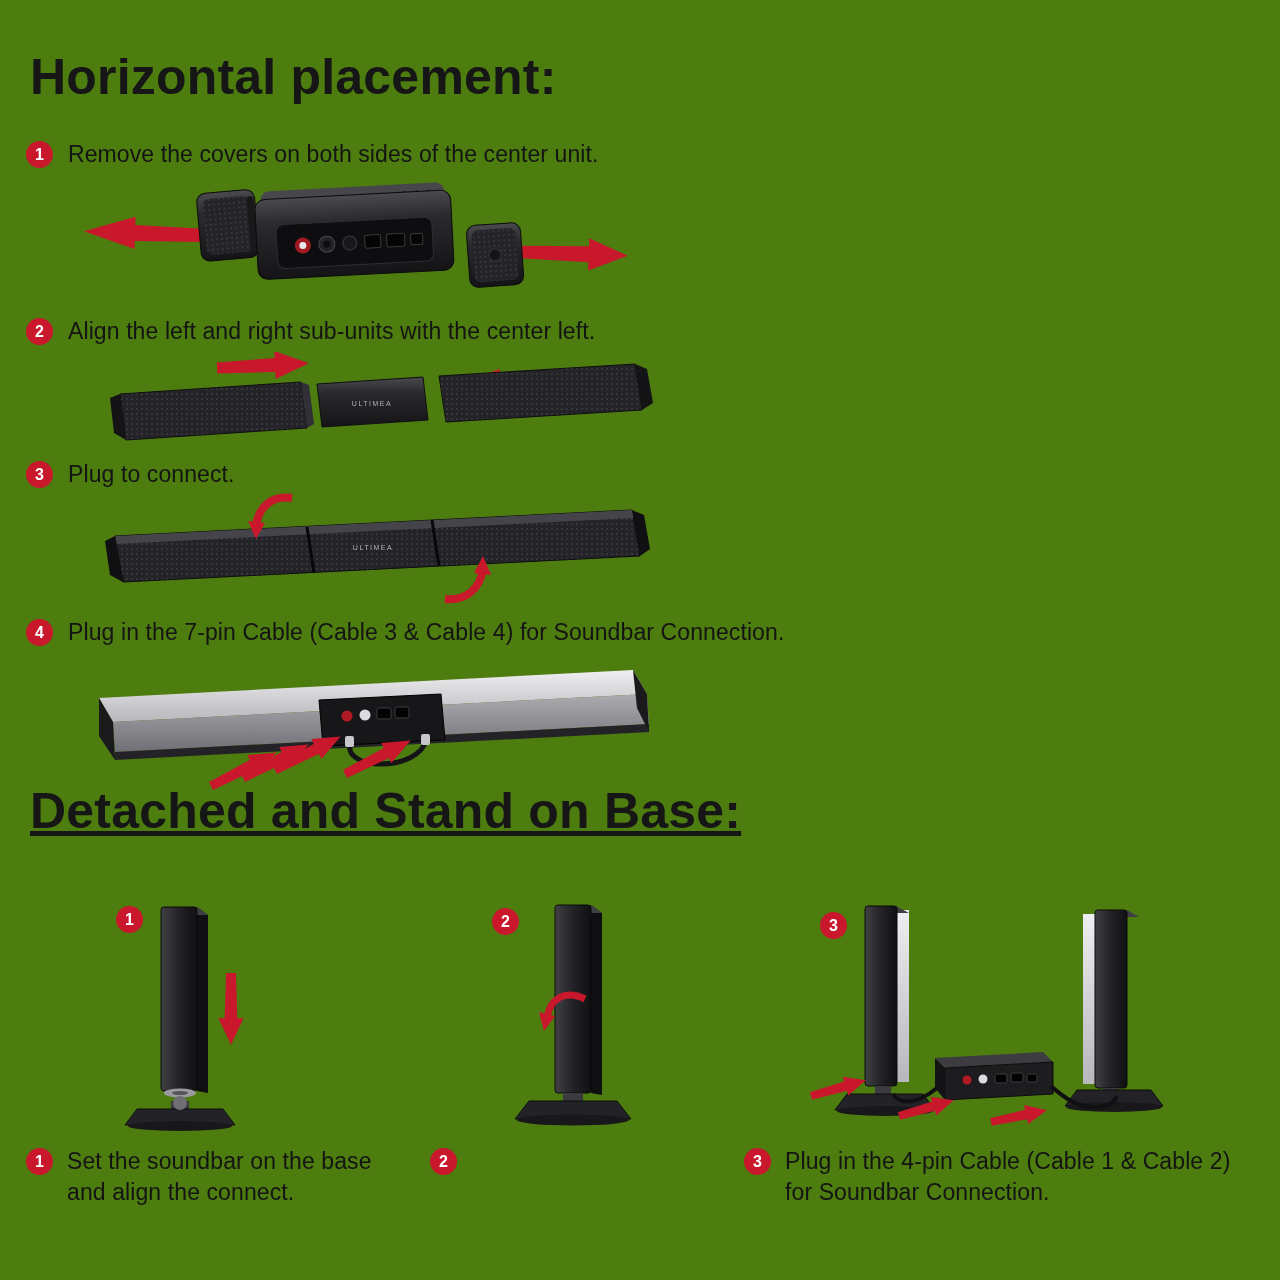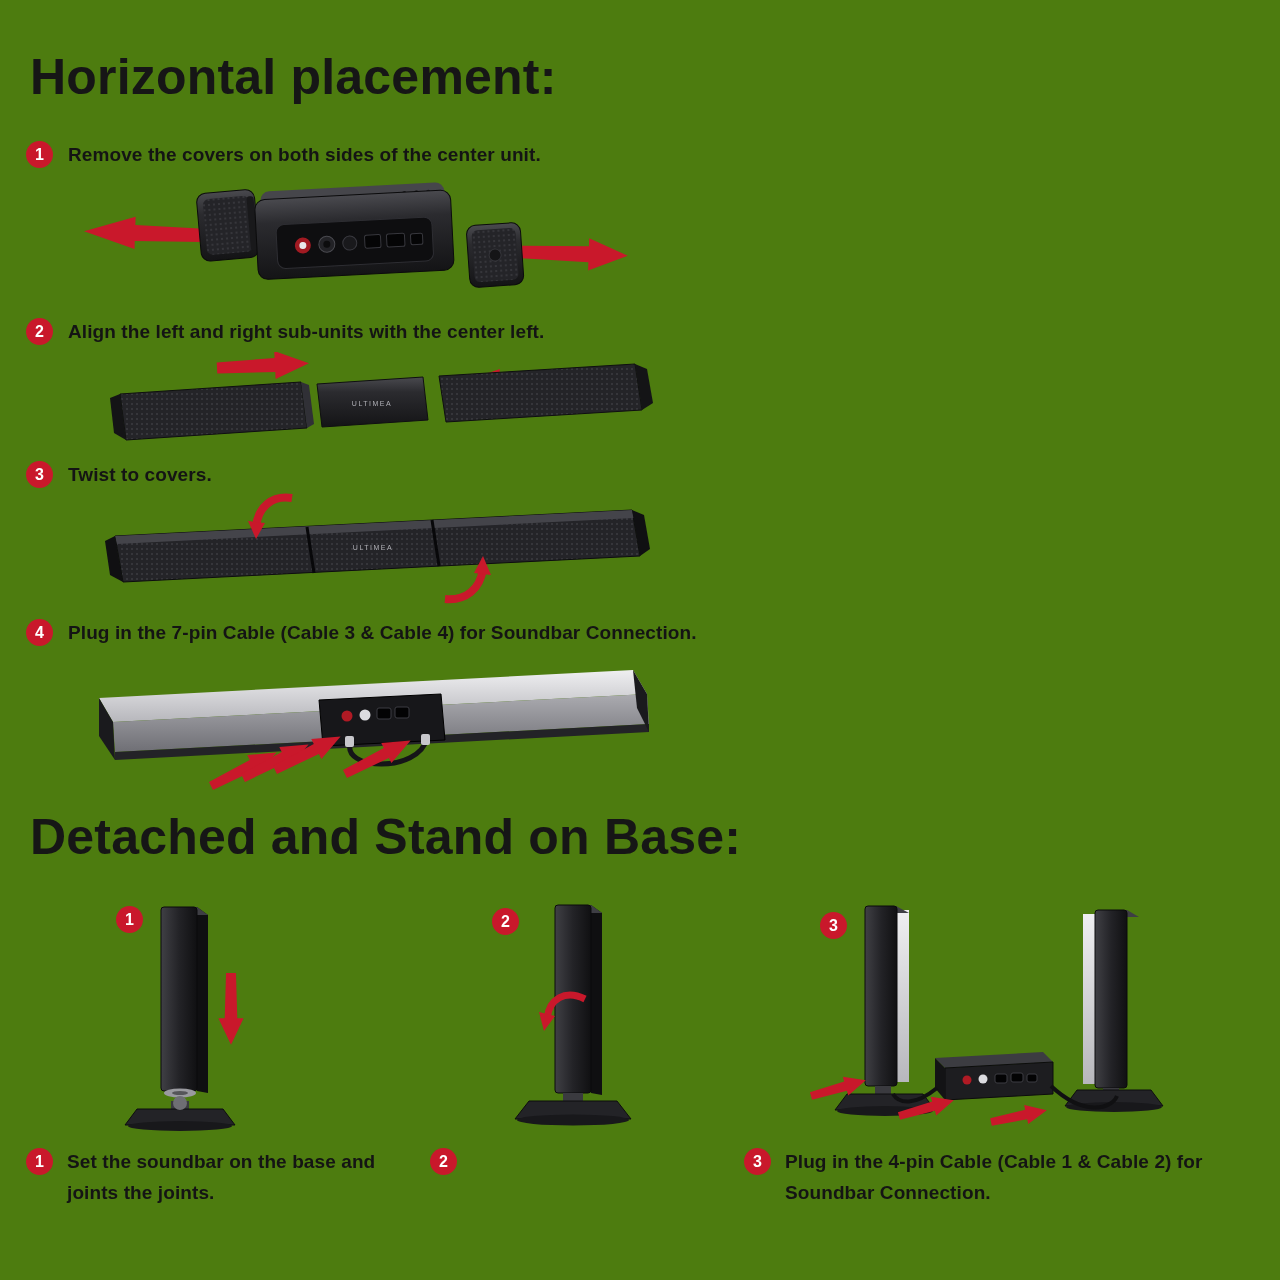--- a/index.html
+++ b/index.html
@@ -9,21 +9,21 @@
   .title { position:absolute; font-weight:800; font-size:50px; line-height:1.1; color:#161616; letter-spacing:0.2px; }
   .step { position:absolute; display:flex; align-items:center; gap:15px; }
   .caption { position:absolute; display:flex; align-items:flex-start; gap:14px; }
   .badge {
     flex:0 0 auto; width:27px; height:27px; border-radius:50%;
     background:#c9182b; color:#ffffff; font-size:16px; font-weight:700;
     display:flex; align-items:center; justify-content:center;
   }
   .caption .badge { margin-top:2px; }
   .fig-badge { position:absolute; }
-  .step-text { font-size:19px; line-height:31px; font-weight:700; color:#141414; letter-spacing:0.1px; }
+  .step-text { font-size:23px; line-height:31px; font-weight:400; color:#141414; letter-spacing:0.1px; }
   .illus { position:absolute; }
 </style>
 </head>
 <body>
 
 <div class="canvas">
 
   <svg width="0" height="0" style="position:absolute" aria-hidden="true">
     <defs>
       <linearGradient id="barDark" x1="0" y1="0" x2="0" y2="1">
@@ -110,21 +110,21 @@
       <text x="267" y="54" font-size="7" letter-spacing="1.5" fill="#b0b0b6" text-anchor="middle">ULTIMEA</text>
     </g>
     <g>
       <polygon points="334,24 530,12 537,58 341,70" fill="url(#mesh)" stroke="#0f0f11"></polygon>
       <polygon points="530,12 537,58 548,51 542,17" fill="#141416"></polygon>
     </g>
   </svg>
 
   <div class="step" style="left:26px; top:459px;">
     <span class="badge">3</span>
-    <span class="step-text">Twist to covers.</span>
+    <span class="step-text">Plug to connect.</span>
   </div>
 
   <svg class="illus" style="left:100px; top:492px; width:570px; height:115px;" viewBox="0 0 570 115">
     <g>
       <polygon points="15,44 532,18 540,64 23,90" fill="url(#mesh)" stroke="#0d0d0f"></polygon>
       <polygon points="15,44 532,18 534,26 17,52" fill="#44444a"></polygon>
       <line x1="207" y1="35" x2="214" y2="81" stroke="#08080a" stroke-width="3"></line>
       <line x1="332" y1="28" x2="339" y2="74" stroke="#08080a" stroke-width="3"></line>
       <polygon points="15,44 23,90 10,83 5,49" fill="#101012"></polygon>
       <polygon points="532,18 540,64 550,57 544,23" fill="#101012"></polygon>
@@ -160,21 +160,21 @@
       <path d="M 266,90 C 254,118 334,122 342,86" fill="none" stroke="#151518" stroke-width="5"></path>
       <rect x="260" y="84" width="9" height="11" rx="2" fill="#c7c7cc"></rect>
       <rect x="336" y="82" width="9" height="11" rx="2" fill="#c7c7cc"></rect>
     </g>
     <use href="#arrow-r" transform="translate(126,134) rotate(-27) scale(0.8,0.8)"></use>
     <use href="#arrow-r" transform="translate(158,126) rotate(-27) scale(0.8,0.8)"></use>
     <use href="#arrow-r" transform="translate(190,118) rotate(-27) scale(0.8,0.8)"></use>
     <use href="#arrow-r" transform="translate(260,122) rotate(-27) scale(0.8,0.8)"></use>
   </svg>
 
-  <h1 class="title" style="left:30px; top:810px;">Detached and Stand on Base:</h1>
+  <h1 class="title" style="left:30px; top:784px;text-decoration:underline;">Detached and Stand on Base:</h1>
 
   <span class="badge fig-badge" style="left:116px; top:906px;">1</span>
   <span class="badge fig-badge" style="left:492px; top:908px;">2</span>
   <span class="badge fig-badge" style="left:820px; top:912px;">3</span>
 
   <svg class="illus" style="left:95px; top:895px; width:230px; height:240px;" viewBox="0 0 230 240">
     <g>
       <polygon points="102,12 113,20 113,198 102,196" fill="#0f0f11"></polygon>
       <polygon points="66,12 102,12 113,20 77,20" fill="#3e3e44"></polygon>
       <rect x="66" y="12" width="36" height="184" rx="3" fill="url(#towerFace)" stroke="#0b0b0c"></rect>
@@ -236,21 +236,21 @@
     </g>
     <path d="M 256,196 C 288,226 316,220 322,206" fill="none" stroke="#101012" stroke-width="4"></path>
     <path d="M 142,198 C 120,216 104,214 98,204" fill="none" stroke="#101012" stroke-width="4"></path>
     <use href="#arrow-r" transform="translate(16,206) rotate(-16) scale(0.62,0.7)"></use>
     <use href="#arrow-r" transform="translate(104,226) rotate(-16) scale(0.62,0.7)"></use>
     <use href="#arrow-r" transform="translate(196,232) rotate(-12) scale(0.62,0.7)"></use>
   </svg>
 
   <div class="caption" style="left:26px; top:1146px;">
     <span class="badge">1</span>
-    <span class="step-text" style="width:330px;">Set the soundbar on the base and joints the joints.</span>
+    <span class="step-text" style="width:330px;">Set the soundbar on the base and align the connect.</span>
   </div>
 
   <div class="caption" style="left:430px; top:1146px;">
     <span class="badge">2</span>
   </div>
 
   <div class="caption" style="left:744px; top:1146px;">
     <span class="badge">3</span>
     <span class="step-text" style="width:460px;">Plug in the 4-pin Cable (Cable 1 &amp; Cable 2) for Soundbar Connection.</span>
   </div>

